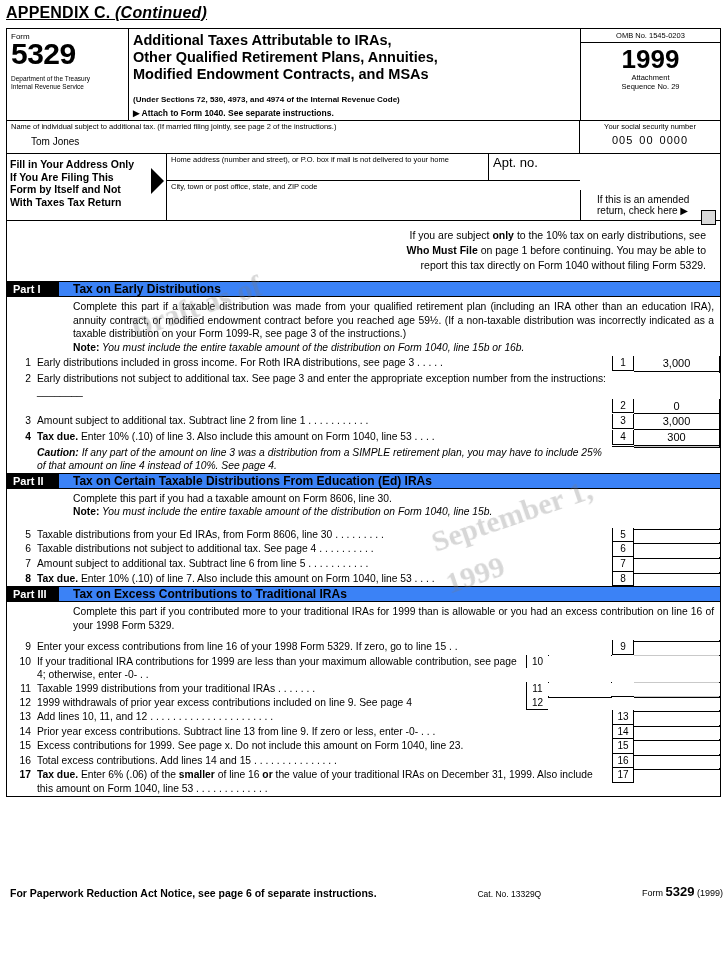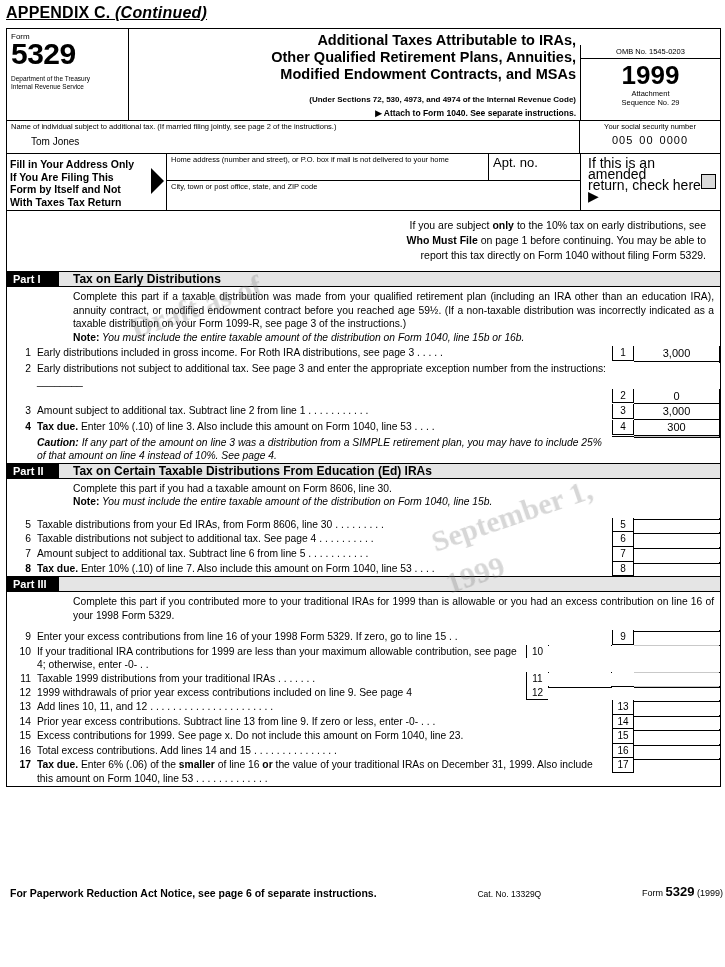--- a/index.html
+++ b/index.html
@@ -10,25 +10,25 @@
   .appendix .nonital{font-style:normal;}
 
   .formbox{position:absolute;left:6px;top:28px;width:713px;border:1.6px solid #000;}
 
   
   .hdr{display:flex;border-bottom:1.4px solid #000;}
   .hdr-left{width:122px;border-right:1.4px solid #000;padding:3px 4px 2px 4px;box-sizing:border-box;}
   .hdr-left .formword{font-size:8px;}
   .hdr-left .bignum{font-size:30px;font-weight:bold;line-height:30px;letter-spacing:-0.5px;margin-top:-2px;}
   .hdr-left .dept{font-size:6.5px;line-height:8px;margin-top:6px;}
-  .hdr-mid{flex:1;text-align:right;padding:3px 4px 2px 4px;box-sizing:border-box;}
+  .hdr-mid{flex:1;text-align:left;padding:3px 4px 2px 4px;box-sizing:border-box;}
   .hdr-mid .t1{font-size:14.5px;font-weight:bold;line-height:17px;}
   .hdr-mid .t2{font-size:8px;font-weight:bold;margin-top:12px;}
   .hdr-mid .t3{font-size:8.5px;font-weight:bold;margin-top:4px;}
-  .hdr-right{width:140px;border-left:1.4px solid #000;box-sizing:border-box;text-align:center;margin-top:16px;}
+  .hdr-right{width:140px;border-left:1.4px solid #000;box-sizing:border-box;text-align:center;}
   .hdr-right .omb{font-size:7.5px;padding:2px 0 2px 0;border-bottom:1.4px solid #000;}
   .hdr-right .year{font-size:26px;font-weight:bold;line-height:28px;padding-top:2px;position:relative;}
   .hdr-right .attach{font-size:7.5px;line-height:9px;padding-bottom:3px;}
 
   
   .namerow{display:flex;border-bottom:1.2px solid #000;}
   .namecell{flex:1;border-right:1.2px solid #000;box-sizing:border-box;padding:1px 4px;position:relative;height:32px;}
   .namecell .lbl{font-size:7.5px;}
   .namecell .val{font-size:10px;margin-top:5px;margin-left:20px;}
   .ssncell{width:140px;box-sizing:border-box;text-align:center;padding:1px 2px;}
@@ -38,29 +38,29 @@
 
   
   .addrblock{display:flex;border-bottom:1.4px solid #000;}
   .addrleft{width:160px;box-sizing:border-box;border-right:1.2px solid #000;padding:4px 3px 2px 3px;font-size:10.5px;font-weight:bold;line-height:12.5px;position:relative;}
   .arrow{position:absolute;right:2px;top:14px;width:0;height:0;border-top:13px solid transparent;border-bottom:13px solid transparent;border-left:13px solid #000;}
   .addrmid{flex:1;box-sizing:border-box;}
   .addrmid .row{border-bottom:1.2px solid #000;height:27px;box-sizing:border-box;display:flex;}
   .addrmid .row:last-child{border-bottom:none;}
   .addrmid .c1{flex:1;padding:1px 4px;font-size:7.5px;}
   .addrmid .c2{width:92px;border-left:1.2px solid #000;padding:1px 4px;font-size:13px;box-sizing:border-box;}
-  .addrright{width:140px;box-sizing:border-box;border-left:1.2px solid #000;padding:4px 7px;font-size:14px;line-height:11px;position:relative;}
+  .addrright{width:140px;box-sizing:border-box;border-left:1.2px solid #000;padding:4px 16px;font-size:10px;line-height:11px;position:relative;margin-top:36px;}
   .chkbox{position:absolute;right:4px;top:20px;width:13px;height:13px;border:1.2px solid #000;background:#d9d9d9;}
 
   
   .intro{padding:7px 14px 8px 106px;font-size:10.5px;line-height:15px;text-align:right;}
   .intro b{font-weight:bold;}
 
   
-  .partbar{display:flex;align-items:stretch;border-top:1.4px solid #000;border-bottom:1.4px solid #000;background:#e5e5e5;}
+  .partbar{display:flex;align-items:stretch;border-top:1.4px solid #000;border-bottom:1.4px solid #000;background:#3b82f6;}
   .parttag{background:#000;color:#fff;font-size:11px;font-weight:bold;padding:1px 8px 1px 6px;min-width:52px;box-sizing:border-box;}
   .parttitle{font-size:12px;font-weight:bold;padding-left:14px;}
 
   .partbody{padding:3px 6px 2px 6px;font-size:10.3px;line-height:13.5px;}
   .partbody .ind{padding-left:60px;text-align:justify;}
   .partbody .note{padding-left:60px;font-style:italic;}
   .partbody .note b{font-style:normal;font-weight:bold;}
 
   
   .lines{position:relative;}
@@ -251,20 +251,21 @@
       <div class="lrow">
         <div class="lno bold">8</div>
         <div class="ltext"><b>Tax due.</b> <span>Enter 10% (.10) of line 7. Also include this amount on Form 1040, line 53  .  .  .  .</span></div>
         <div class="amtno">8</div>
         <div class="amt"></div>
       </div>
     </div>
 
     <div class="partbar">
       <div class="parttag">Part III</div>
+      <div class="parttitle">Tax on Excess Contributions to Traditional IRAs</div>
     </div>
     <div class="partbody">
       <div class="ind">Complete this part if you contributed more to your traditional IRAs for 1999 than is allowable or you had an excess contribution on line 16 of your 1998 Form 5329.</div>
       <div style="height:6px;"></div>
     </div>
 
     <div class="lines">
 
       <div class="lrow">
         <div class="lno">9</div>

